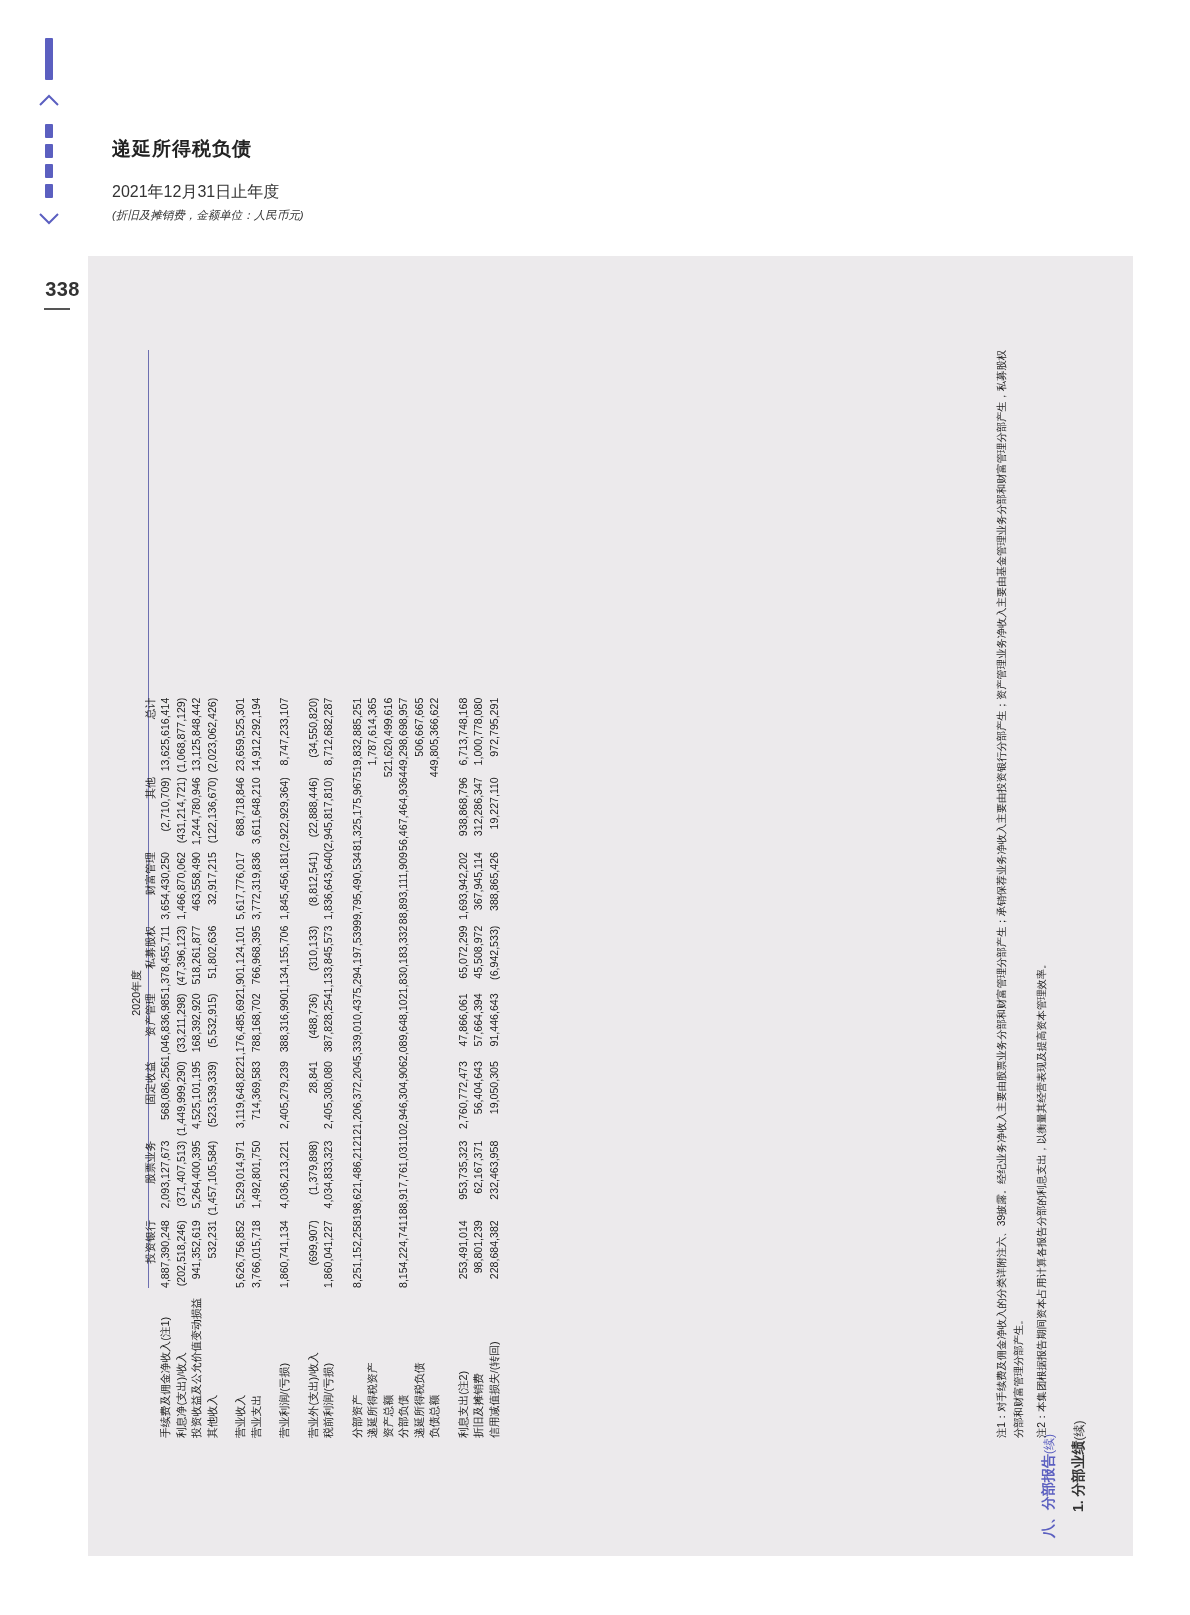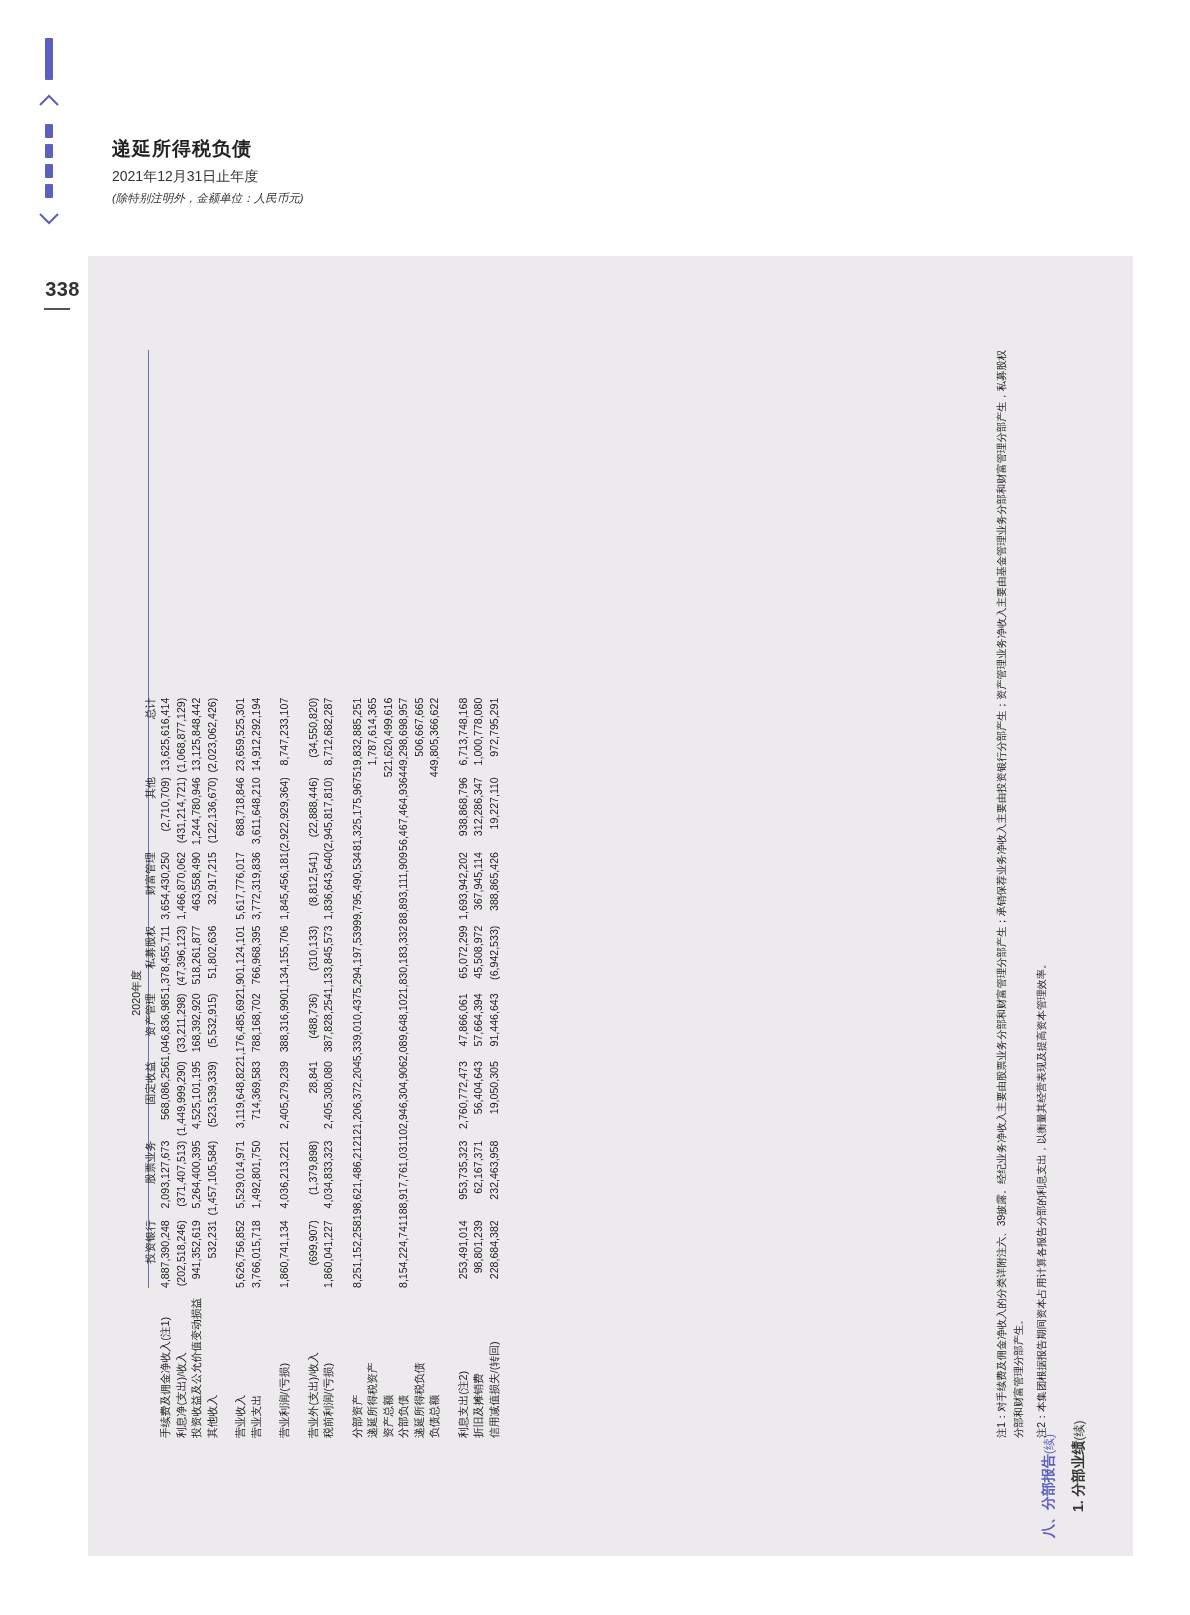--- a/index.html
+++ b/index.html
@@ -16,21 +16,21 @@
   .chev{position:absolute;left:36px;width:26px;height:26px;}
   .chev svg{display:block;}
   #folio{
     position:absolute;left:20px;top:278px;width:60px;text-align:right;
     font-size:20px;font-weight:bold;color:#333;letter-spacing:0.5px;
   }
   #folio-rule{position:absolute;left:44px;top:308px;width:26px;height:2px;background:#555;}
   
   #header{position:absolute;left:112px;top:136px;}
   #doc-title{font-size:19px;font-weight:bold;color:#222;letter-spacing:1px;}
-  #doc-sub1{margin-top:6px;font-size:14px;color:#333;}
+  #doc-sub1{margin-top:20px;font-size:16px;color:#333;}
   #doc-sub2{margin-top:5px;font-size:11.5px;color:#333;font-style:italic;}
   
   #sheet{
     position:absolute;left:88px;top:256px;width:1045px;height:1300px;
     background:#eceaec;
   }
   
   #rotwrap{
     position:absolute;left:88px;top:256px;width:1045px;height:1300px;
     overflow:hidden;
@@ -102,21 +102,21 @@
   </div>
 
   <div id="folio">338</div>
   <div id="folio-rule"></div>
 
 </div>
 
 <div id="header">
   <div id="doc-title">递延所得税负债</div>
   <div id="doc-sub1">2021年12月31日止年度</div>
-  <div id="doc-sub2">(除特别注明外，金额单位：人民币元)</div>
+  <div id="doc-sub2">(折旧及摊销费，金额单位：人民币元)</div>
 </div>
 
 <div id="sheet"></div>
 
 <div id="rotwrap">
   <div id="rot">
 
     <div class="sect" id="sect-a">
       <span>八、分部报告</span><span class="cont">(续)</span>
     </div>

